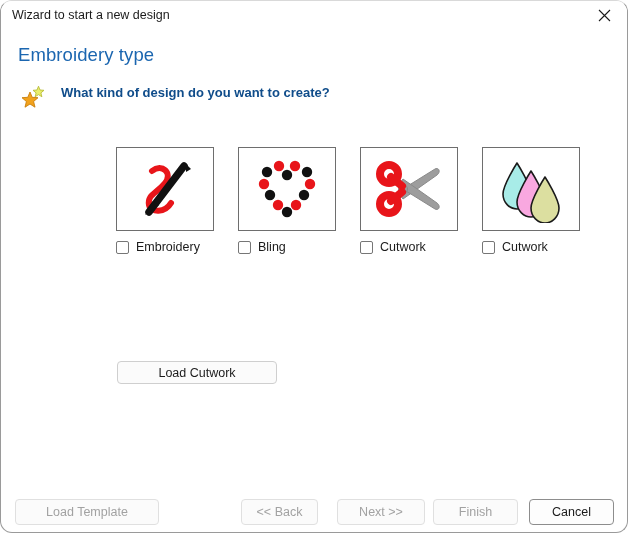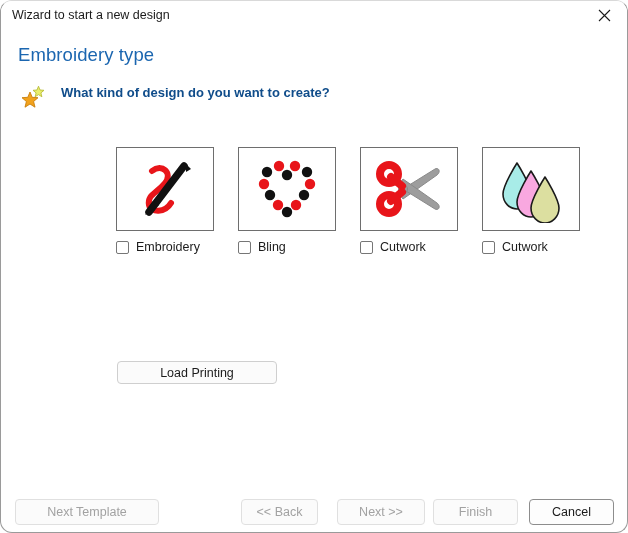--- a/index.html
+++ b/index.html
@@ -306,23 +306,23 @@
         </span>
       </div>
       <div class="option-check-row">
         <span class="checkbox"></span>
         <span class="option-label">Cutwork</span>
       </div>
     </div>
 
   </div>
 
-  <button id="load-template-button">Load Printing</button>
+  <button id="load-template-button">Load Cutwork</button>
 
   <div id="footer">
-    <button class="btn" id="btn-save-template">Next Template</button>
+    <button class="btn" id="btn-save-template">Load Template</button>
     <button class="btn" id="btn-back">&lt;&lt; Back</button>
     <button class="btn" id="btn-next">Next &gt;&gt;</button>
     <button class="btn enabled" id="btn-cancel">Cancel</button>
     <button class="btn" id="btn-finish">Finish</button>
   </div>
 
 </div>
 
 </body></html>

